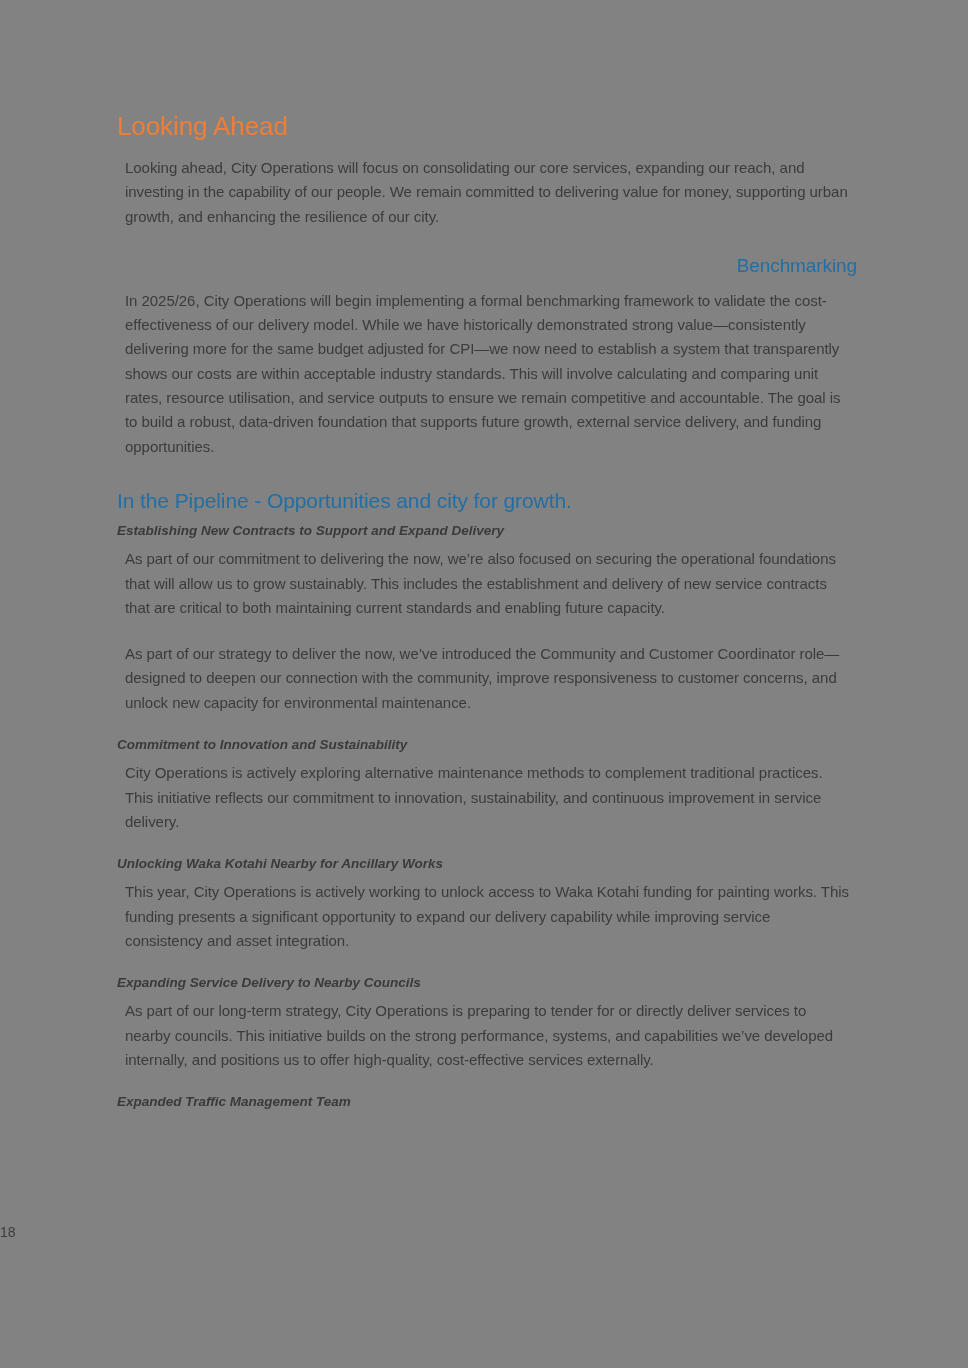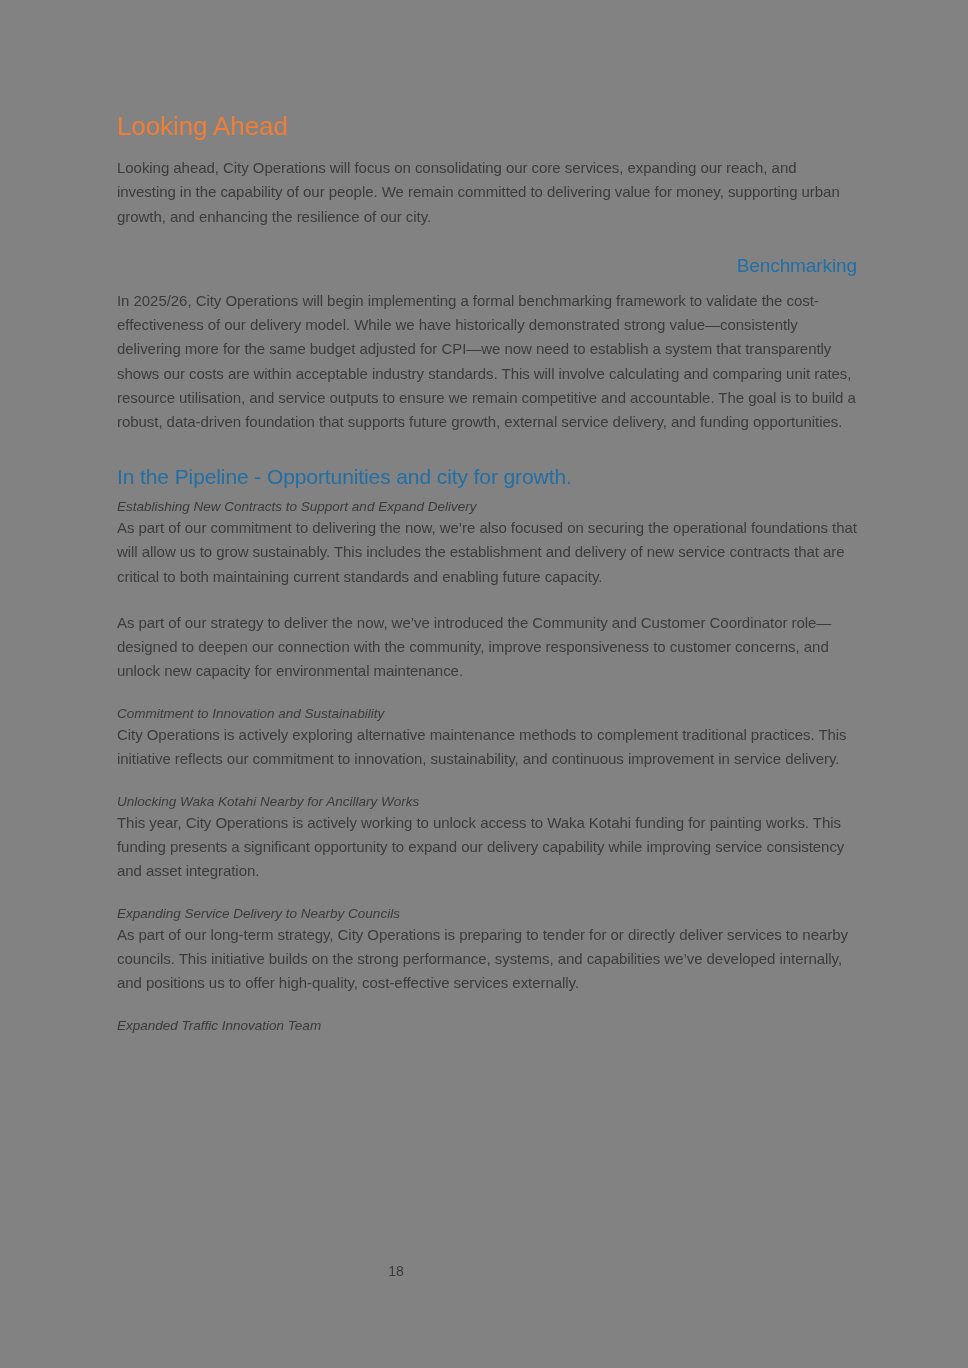--- a/index.html
+++ b/index.html
@@ -52,49 +52,49 @@
     font-size: 21px;
     font-weight: 400;
     line-height: 1.15;
     letter-spacing: -0.1px;
     margin: 0 0 10px 0;
   }
 
   .h-item {
     color: #3A3A3A;
     font-size: 13.5px;
-    font-weight: normal;
+    font-weight: bold;
     font-style: italic;
     line-height: 1.2;
     margin: 0 0 1px 0;
   }
 
   
   .body-text {
     color: #3B3B3B;
     font-size: 15px;
     line-height: 1.62;
-    margin: 0;
+    margin: 8px;
     letter-spacing: -0.05px;
   }
 
   .sec-looking   { margin-bottom: 26px; }
   .sec-bench     { margin-bottom: 30px; }
   .item-block    { margin-bottom: 22px; }
   .item-block:last-child { margin-bottom: 0; }
 
   .pipeline-wrap { margin-top: 0; }
 
   
   .page-number {
     position: absolute;
     left: 0;
     right: 0;
-    top: 1264px;
-    text-align: center;
+    top: 1225px;
+    text-align: left;
     color: #3B3B3B;
     font-size: 14px;
     line-height: 1;
   }
 </style>
 </head>
 <body>
 
 <div class="page">
   <div class="content">
@@ -130,20 +130,20 @@
         <h3 class="h-item">Unlocking Waka Kotahi Nearby for Ancillary Works</h3>
         <p class="body-text">This year, City Operations is actively working to unlock access to Waka Kotahi funding for painting works. This funding presents a significant opportunity to expand our delivery capability while improving service consistency and asset integration.</p>
       </div>
 
       <div class="item-block">
         <h3 class="h-item">Expanding Service Delivery to Nearby Councils</h3>
         <p class="body-text">As part of our long-term strategy, City Operations is preparing to tender for or directly deliver services to nearby councils. This initiative builds on the strong performance, systems, and capabilities we’ve developed internally, and positions us to offer high-quality, cost-effective services externally.</p>
       </div>
 
       <div class="item-block">
-        <h3 class="h-item">Expanded Traffic Innovation Team</h3>
+        <h3 class="h-item">Expanded Traffic Management Team</h3>
       </div>
     </section>
 
   </div>
 
   <div class="page-number">18</div>
 </div>
 
 </body></html>

